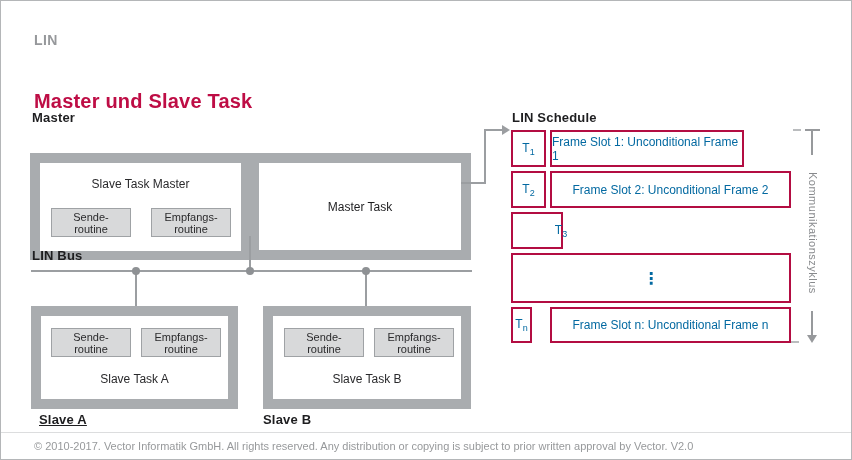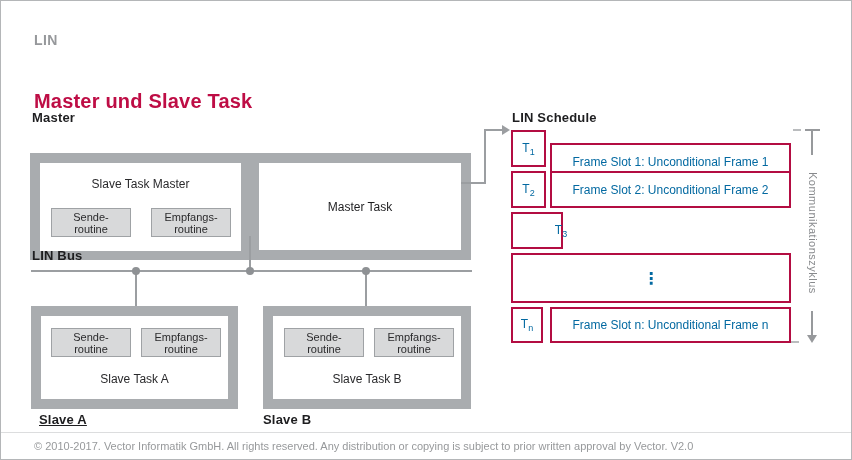--- a/index.html
+++ b/index.html
@@ -106,40 +106,40 @@
       <div class="box-title" style="top:56px;">Slave Task B</div>
     </div>
   </div>
   <div class="abs blk-label" style="left:262px;top:411px;">Slave B</div>
 
   <div class="abs blk-label" style="left:511px;top:109px;">LIN Schedule</div>
 
   <div class="sched-cell" style="left:510px;top:129px;width:35px;height:37px;">
     <span><span>T</span><span class="t-sub">1</span></span>
   </div>
-  <div class="sched-cell" style="left:549px;top:142px;width:241px;height:37px;">
+  <div class="sched-cell" style="left:549px;top:129px;width:194px;height:37px;">
     <span>Frame Slot 1: Unconditional Frame 1</span>
   </div>
 
   <div class="sched-cell" style="left:510px;top:170px;width:35px;height:37px;">
     <span><span>T</span><span class="t-sub">2</span></span>
   </div>
   <div class="sched-cell" style="left:549px;top:170px;width:241px;height:37px;">
     <span>Frame Slot 2: Unconditional Frame 2</span>
   </div>
 
   <div class="sched-cell" style="left:510px;top:211px;width:35px;height:37px;padding-left:48px;">
     <span><span>T</span><span class="t-sub">3</span></span>
   </div>
 
   <div class="sched-cell" style="left:510px;top:252px;width:280px;height:50px;font-size:16px;font-weight:bold;">
     <span>⋮</span>
   </div>
 
-  <div class="sched-cell" style="left:510px;top:306px;width:32px;height:36px;">
+  <div class="sched-cell" style="left:510px;top:306px;width:21px;height:36px;">
     <span><span>T</span><span class="t-sub">n</span></span>
   </div>
   <div class="sched-cell" style="left:549px;top:306px;width:241px;height:36px;">
     <span>Frame Slot n: Unconditional Frame n</span>
   </div>
 
   <div class="dash" style="left:792px;top:128px;width:8px;height:2px;"></div>
   <div class="dim" style="left:804px;top:128px;width:15px;height:2px;"></div>
   <div class="dim" style="left:810px;top:128px;width:2px;height:26px;"></div>
   <div class="axis-label" style="left:802px;top:158px;width:19px;height:148px;">Kommunikationszyklus</div>

